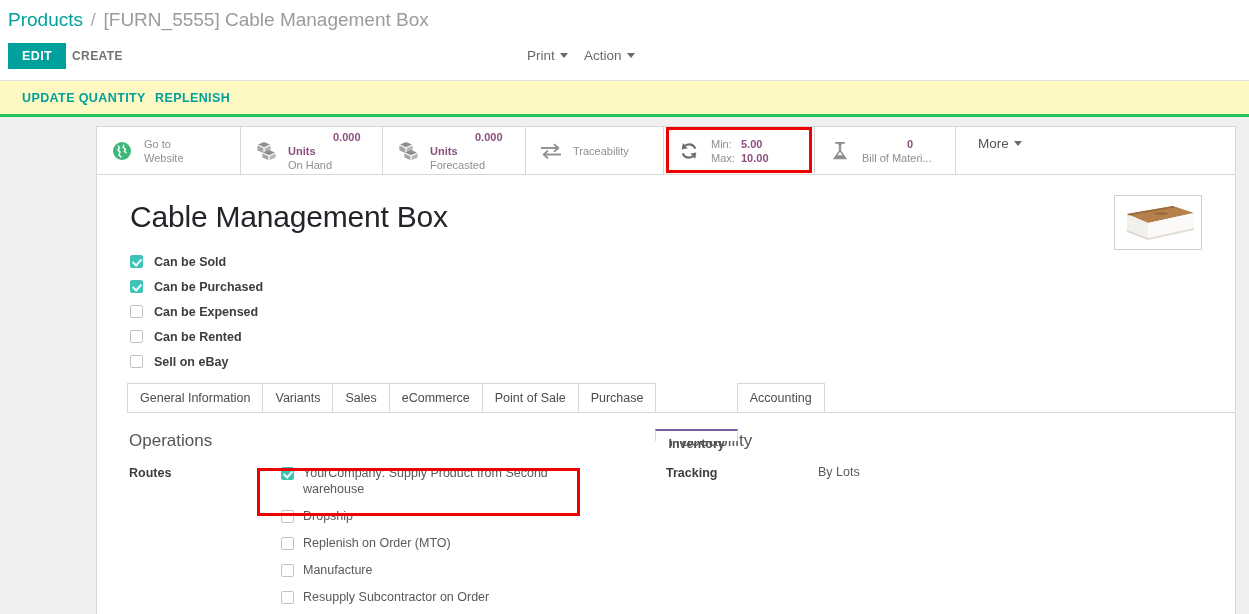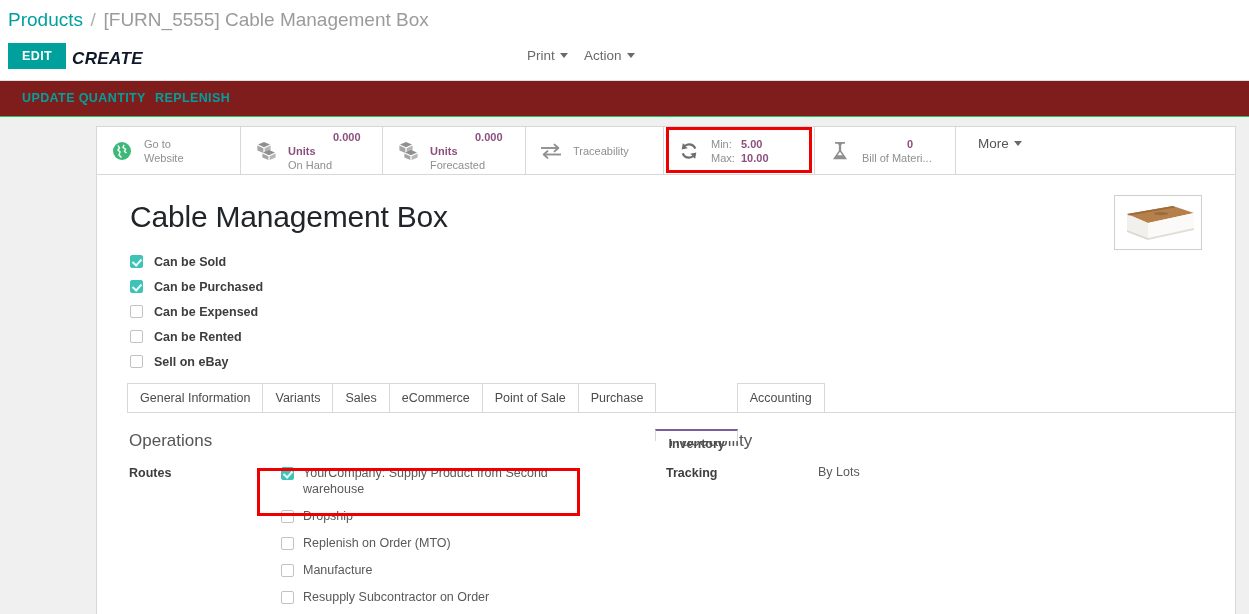--- a/index.html
+++ b/index.html
@@ -36,46 +36,45 @@
   .btn-edit {
     position: absolute; left: 8px; top: 3px;
     background: #00A09D; color: #ffffff;
     border: none; padding: 6px 14px;
     font-size: 12.5px; font-weight: bold; letter-spacing: .4px;
     font-family: "Liberation Sans", sans-serif;
     cursor: pointer;
   }
   .btn-create {
     position: absolute; left: 62px; top: 3px;
-    background: transparent; color: #0f172a;
+    background: transparent; color: #737373;
     border: none; padding: 6px 10px;
-    font-size: 17px; font-weight: bold; letter-spacing: .4px;
+    font-size: 12px; font-weight: bold; letter-spacing: .4px;
     font-family: "Liberation Sans", sans-serif;
     cursor: pointer;
-    font-style: italic;
   }
   .dropdown-btn {
     position: absolute; top: 8px;
     color: #6a6a6a; font-size: 13.5px; cursor: pointer;
     background: none; border: none;
     font-family: "Liberation Sans", sans-serif;
   }
   .caret {
     display: inline-block; margin-left: 5px;
     border-left: 4px solid transparent;
     border-right: 4px solid transparent;
     border-top: 5px solid #6a6a6a;
     vertical-align: 2px;
   }
 
   
   .sub-bar {
     position: absolute; top: 81px; left: 0; width: 1249px; height: 36px;
-    background: #7f1d1d;
-    border-bottom: 1px solid #22c55e;
+    background: #fef9c3;
+    border-bottom: 3px solid #22c55e;
   }
   .sub-btn {
     position: absolute; top: 9px;
     color: #00A09D; font-size: 12.5px; font-weight: bold; letter-spacing: .4px;
     background: none; border: none; cursor: pointer;
     font-family: "Liberation Sans", sans-serif;
   }
 
   
   .sheet {

